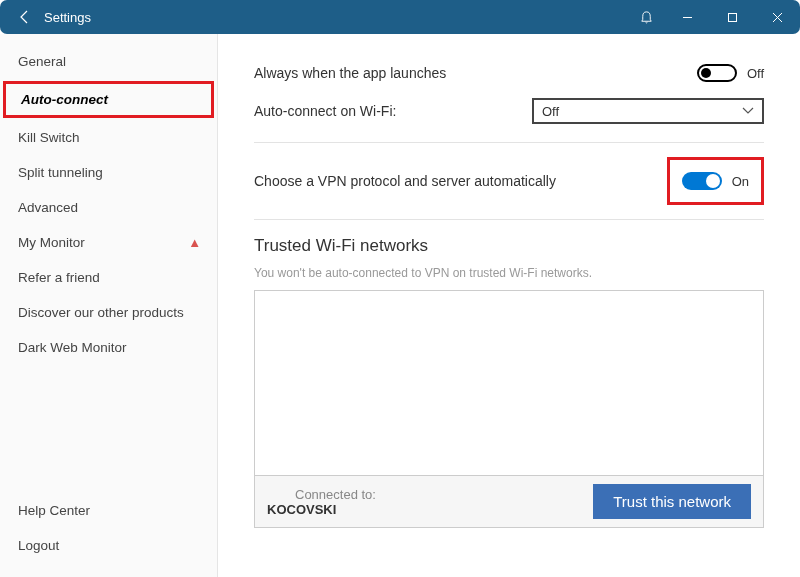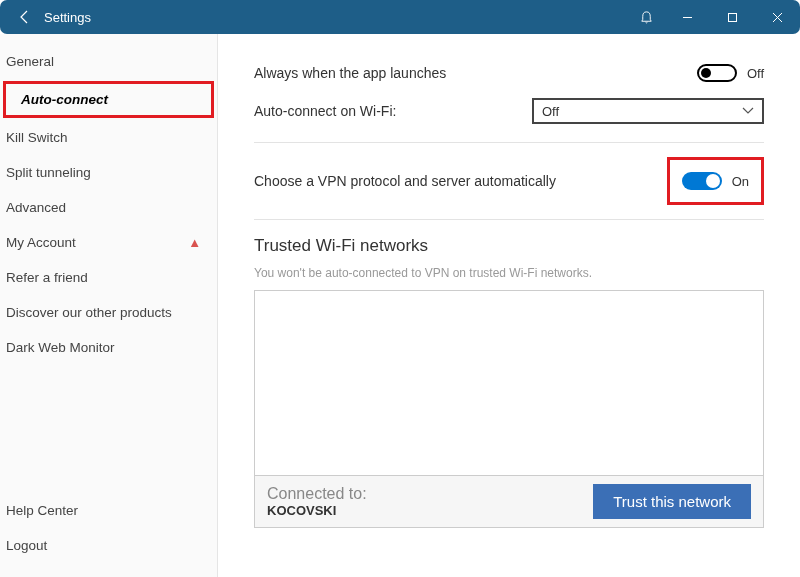--- a/index.html
+++ b/index.html
@@ -52,21 +52,21 @@
     border-right: 1px solid #e5e5e5;
     display: flex;
     flex-direction: column;
     padding-top: 10px;
   }
   .sidebar .menu { flex: 1; }
   .sidebar .bottom { padding-bottom: 14px; }
   .nav-item {
     display: flex;
     align-items: center;
-    padding: 10px 6px;
+    padding: 10px 18px;
     color: #444;
     font-size: 13.5px;
     cursor: pointer;
     position: relative;
   }
   .nav-item.active {
     font-weight: 600;
     color: #000;
     border: 3px solid #E11C22;
     border-right: 3px solid #E11C22;
@@ -177,22 +177,23 @@
   }
   .trusted-footer {
     border: 1px solid #ccc;
     border-top: none;
     background: #f6f6f6;
     display: flex;
     align-items: center;
     padding: 8px 12px;
   }
   .trusted-footer .conn-label {
-    font-size: 16px;
+    font-size: 13px;
     color: #888;
+    margin-left: 28px;
   }
   .trusted-footer .conn-name {
     font-size: 13px;
     font-weight: 700;
     color: #333;
   }
   .trusted-footer .spacer { flex: 1; }
   .trust-btn {
     background: #3B6FB6;
     color: #fff;
@@ -248,21 +249,21 @@
         <div class="nav-item">
           <span>Kill Switch</span>
         </div>
         <div class="nav-item">
           <span>Split tunneling</span>
         </div>
         <div class="nav-item">
           <span>Advanced</span>
         </div>
         <div class="nav-item">
-          <span>My Account</span>
+          <span>My Monitor</span>
           <span class="warn">▲</span>
         </div>
         <div class="nav-item">
           <span>Refer a friend</span>
         </div>
         <div class="nav-item">
           <span>Discover our other products</span>
         </div>
         <div class="nav-item">
           <span>Dark Web Monitor</span>

